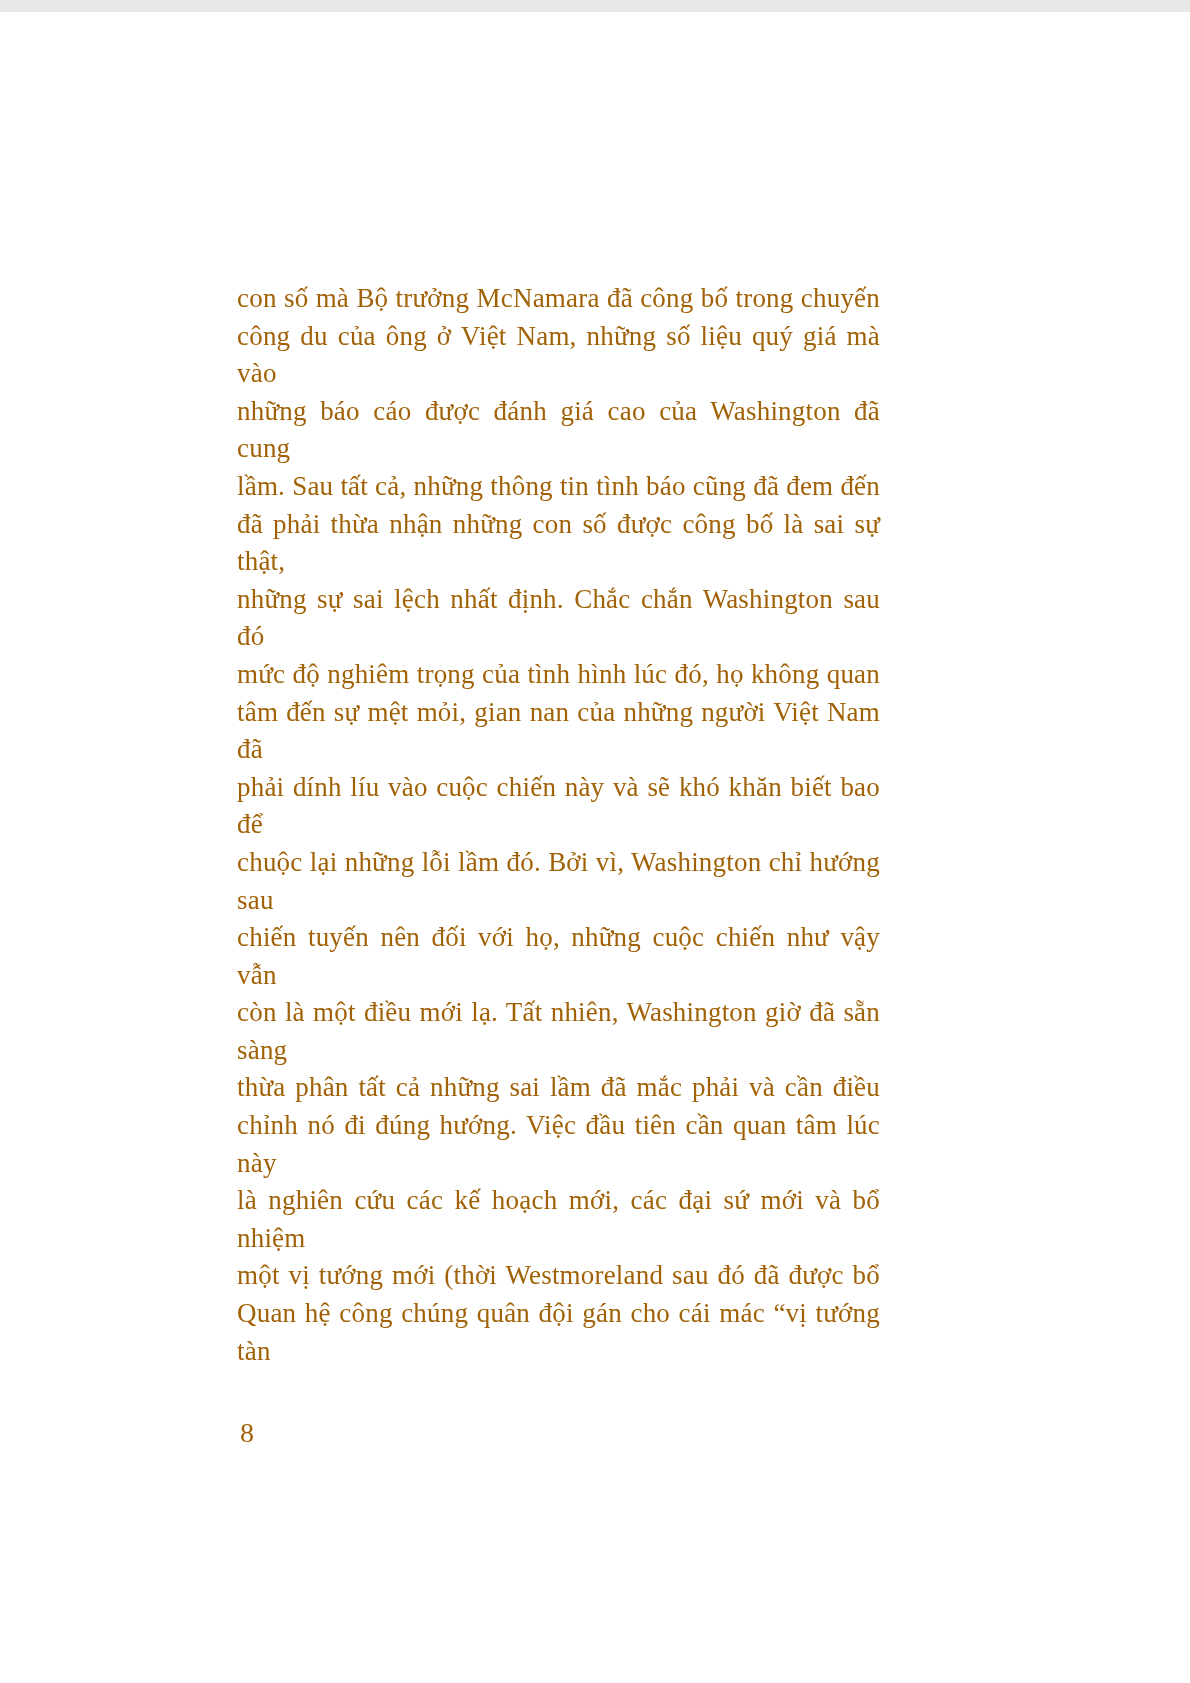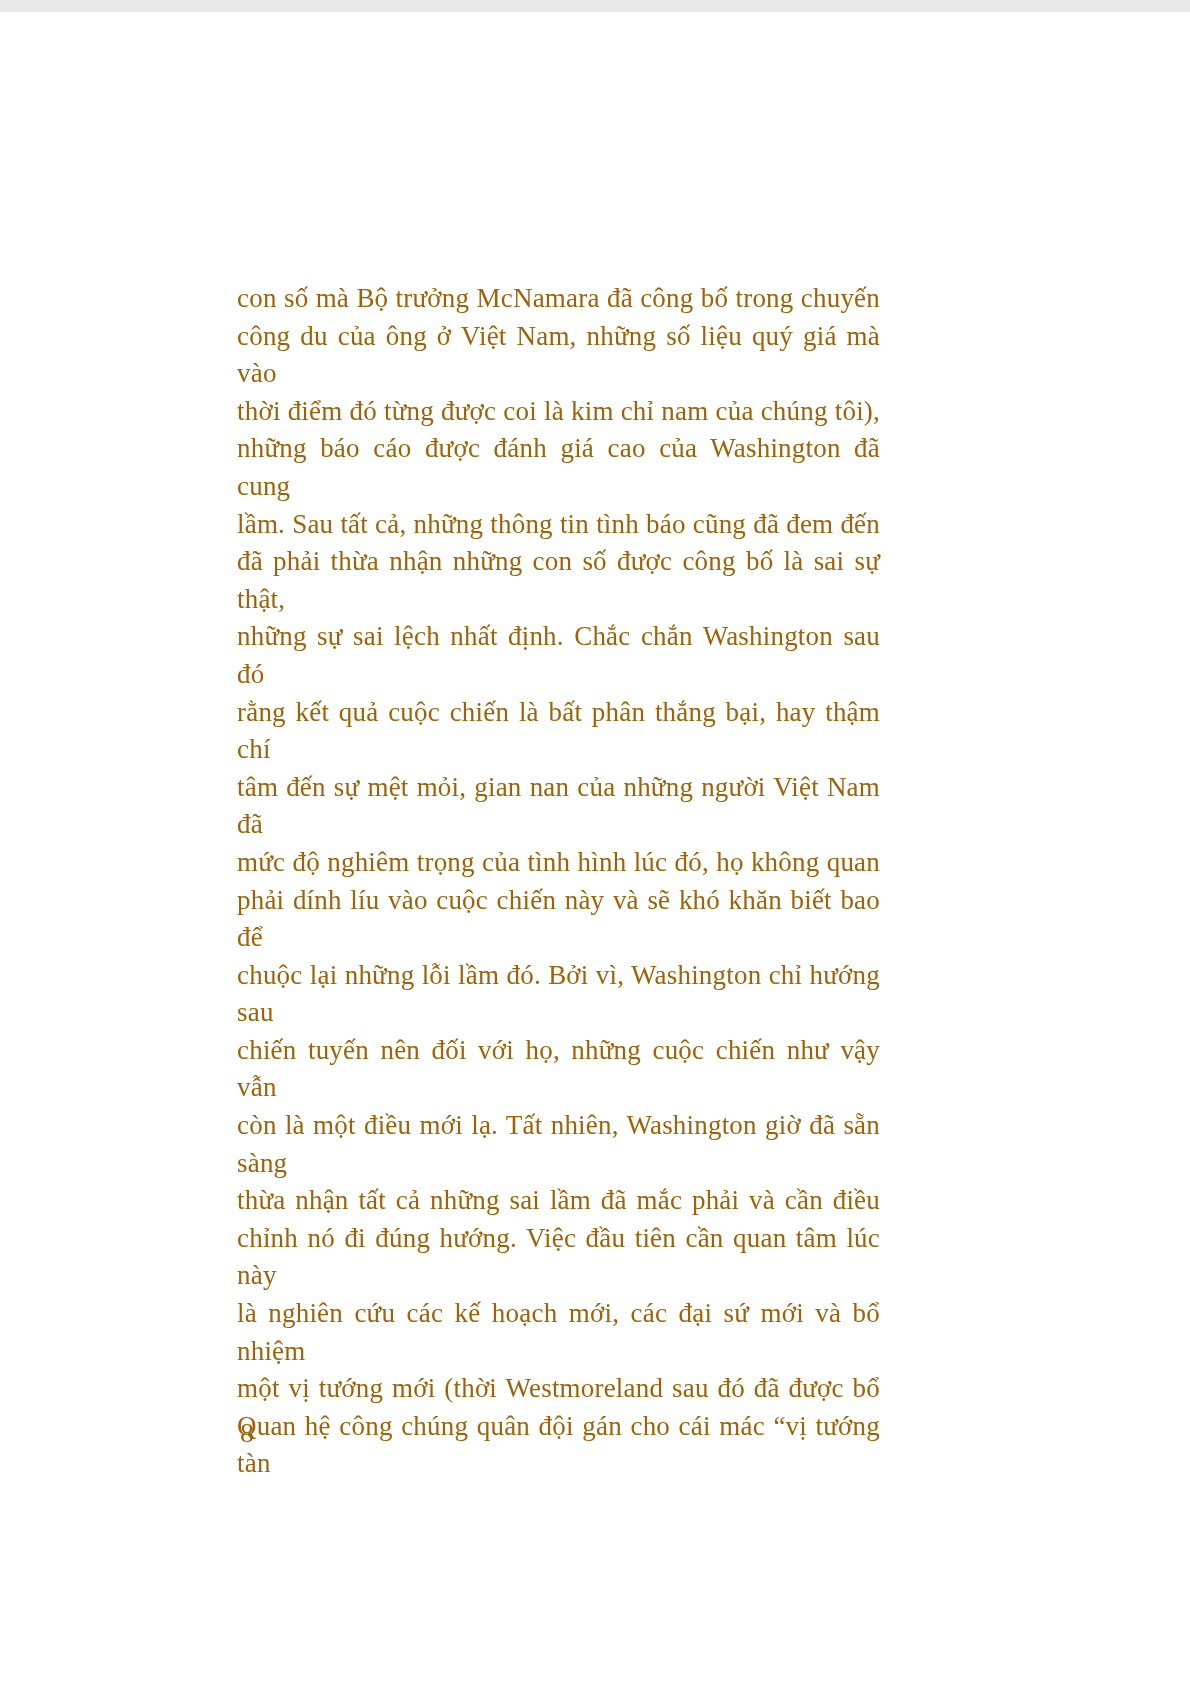--- a/index.html
+++ b/index.html
@@ -45,33 +45,31 @@
   }
 </style>
 </head>
 <body>
 
 <div class="page">
   <div class="text-block" id="text-block">
       <div class="paragraph">
         <div class="line">con số mà Bộ trưởng McNamara đã công bố trong chuyến</div>
         <div class="line">công du của ông ở Việt Nam, những số liệu quý giá mà vào</div>
-        <div class="line">thời điểm đó từng được coi là kim chỉ nam của chúng tôi),</div>
         <div class="line">những báo cáo được đánh giá cao của Washington đã cung</div>
         <div class="line">lầm. Sau tất cả, những thông tin tình báo cũng đã đem đến</div>
         <div class="line">đã phải thừa nhận những con số được công bố là sai sự thật,</div>
         <div class="line">những sự sai lệch nhất định. Chắc chắn Washington sau đó</div>
-        <div class="line">rằng kết quả cuộc chiến là bất phân thắng bại, hay thậm chí</div>
+        <div class="line">mức độ nghiêm trọng của tình hình lúc đó, họ không quan</div>
         <div class="line">tâm đến sự mệt mỏi, gian nan của những người Việt Nam đã</div>
-        <div class="line">mức độ nghiêm trọng của tình hình lúc đó, họ không quan</div>
         <div class="line">phải dính líu vào cuộc chiến này và sẽ khó khăn biết bao để</div>
         <div class="line">chuộc lại những lỗi lầm đó. Bởi vì, Washington chỉ hướng sau</div>
         <div class="line">chiến tuyến nên đối với họ, những cuộc chiến như vậy vẫn</div>
         <div class="line">còn là một điều mới lạ. Tất nhiên, Washington giờ đã sẵn sàng</div>
-        <div class="line">thừa nhận tất cả những sai lầm đã mắc phải và cần điều</div>
+        <div class="line">thừa phân tất cả những sai lầm đã mắc phải và cần điều</div>
         <div class="line">chỉnh nó đi đúng hướng. Việc đầu tiên cần quan tâm lúc này</div>
         <div class="line">là nghiên cứu các kế hoạch mới, các đại sứ mới và bổ nhiệm</div>
         <div class="line">một vị tướng mới (thời Westmoreland sau đó đã được bổ</div>
         <div class="line">Quan hệ công chúng quân đội gán cho cái mác “vị tướng tàn</div>
       </div>
     </div>
   <div class="page-number">8</div>
 </div>
 
 </body></html>

